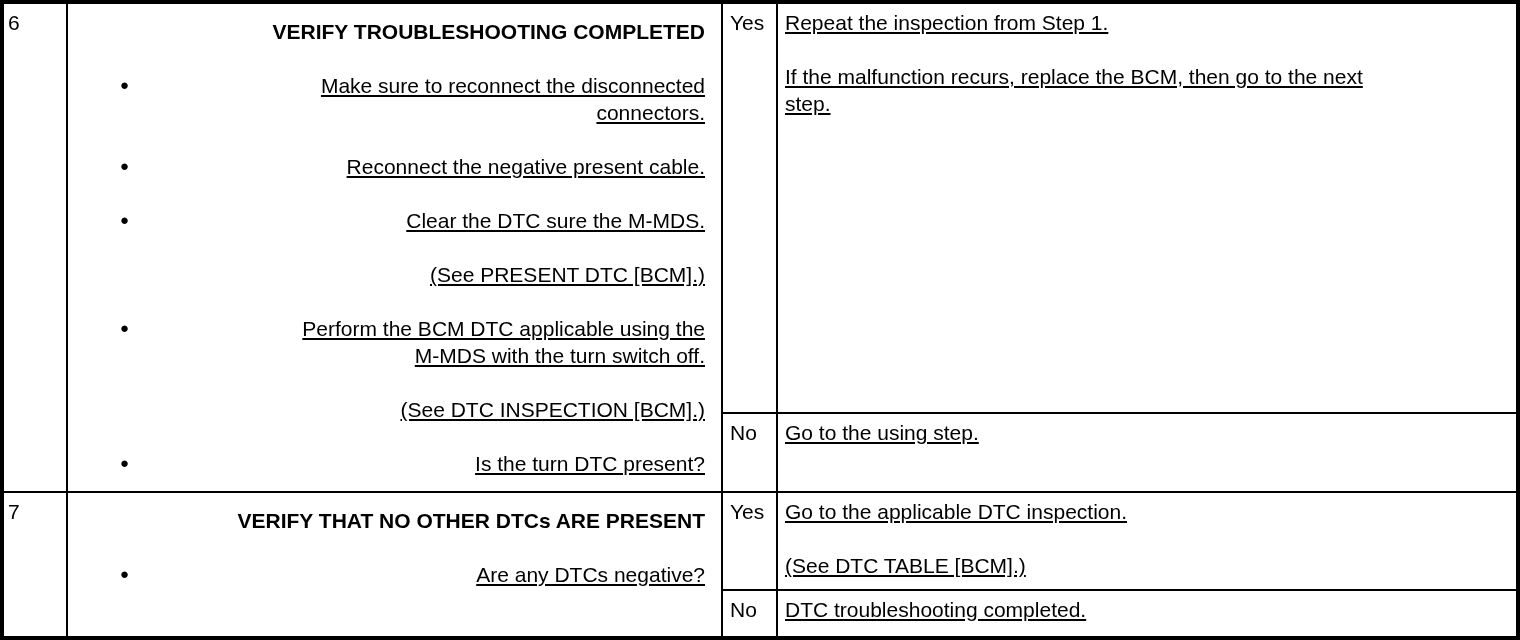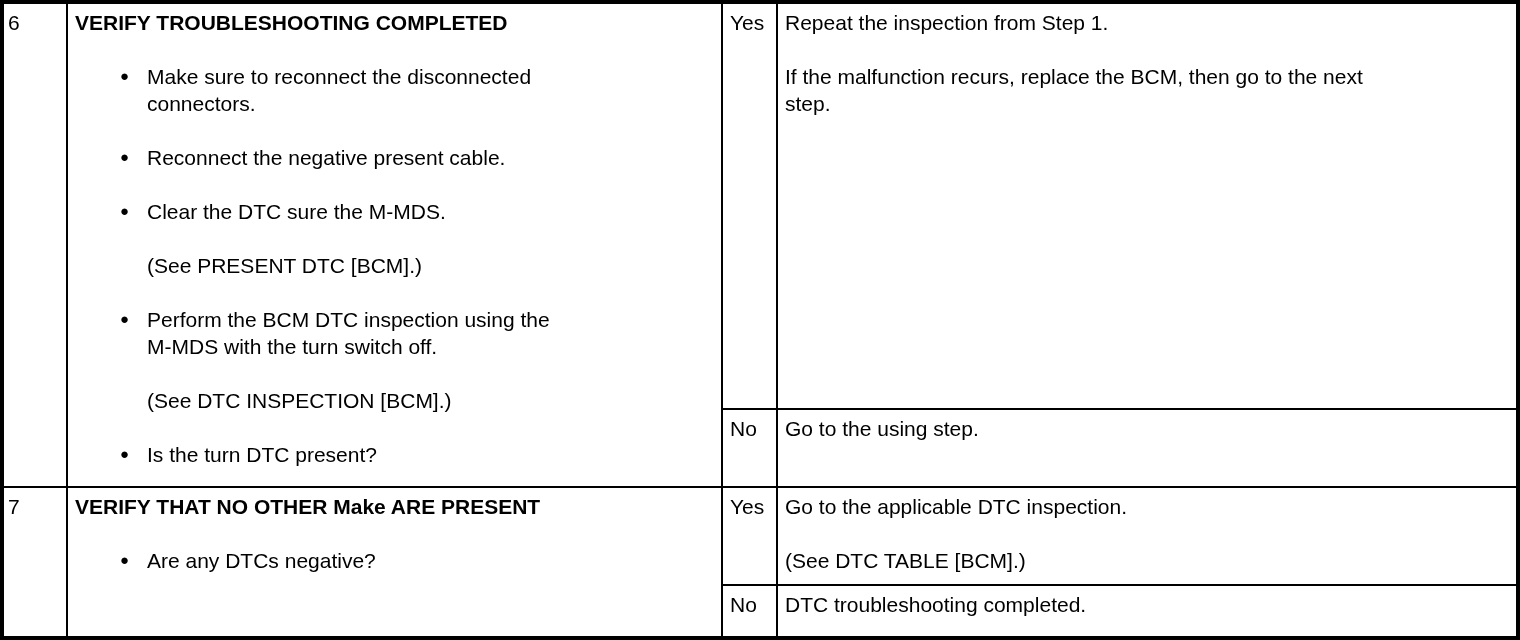--- a/index.html
+++ b/index.html
@@ -37,35 +37,36 @@
   .b-b { border-bottom: 2px solid #000000; }
   col.c-step { width: 63px; }
   col.c-action { width: 655px; }
   col.c-yn { width: 55px; }
   col.c-result { width: auto; }
   tr.r-6yes { height: 405px; }
   tr.r-6no  { height: 78px; }
   tr.r-7yes { height: 98px; }
   tr.r-7no  { height: auto; }
   .title { font-weight: bold; }
-  .para { margin: 0; }
+  .para { margin: 9px; text-align: right; }
   .para + .para { margin-top: 27px; }
   .item {
     position: relative;
     margin-left: 72px;
   }
   .dot {
     position: absolute;
     left: -27px;
     top: -1px;
     font-size: 15px;
   }
   .lines {
     display: inline-block;
     white-space: pre-line;
+    text-decoration: underline;
   }
   .step-num { padding-left: 4px; }
 </style>
 </head>
 <body>
 
 <div class="page">
   <table class="flow">
     <colgroup>
       <col class="c-step">
@@ -92,21 +93,21 @@
         </div>
         <div class="para item">
           <span class="dot">●</span>
           <span class="lines">Clear the DTC sure the M-MDS.</span>
         </div>
         <div class="para item">
           <span class="lines">(See PRESENT DTC [BCM].)</span>
         </div>
         <div class="para item">
           <span class="dot">●</span>
-          <span class="lines">Perform the BCM DTC inspection using the
+          <span class="lines">Perform the BCM DTC applicable using the
 M-MDS with the turn switch off.</span>
         </div>
         <div class="para item">
           <span class="lines">(See DTC INSPECTION [BCM].)</span>
         </div>
         <div class="para item">
           <span class="dot">●</span>
           <span class="lines">Is the turn DTC present?</span>
         </div>
       </td>
@@ -128,21 +129,21 @@
       <td class="b-b">
         <div class="lines">Go to the using step.</div>
       </td>
     </tr>
 
     <tr class="r-7yes">
       <td class="b-r step-num" rowspan="2">
         <div>7</div>
       </td>
       <td class="b-r" rowspan="2">
-        <div class="para title">VERIFY THAT NO OTHER Make ARE PRESENT</div>
+        <div class="para title">VERIFY THAT NO OTHER DTCs ARE PRESENT</div>
         <div class="para item">
           <span class="dot">●</span>
           <span class="lines">Are any DTCs negative?</span>
         </div>
       </td>
       <td class="b-r b-b">
         <div>Yes</div>
       </td>
       <td class="b-b">
         <div class="lines">Go to the applicable DTC inspection.

